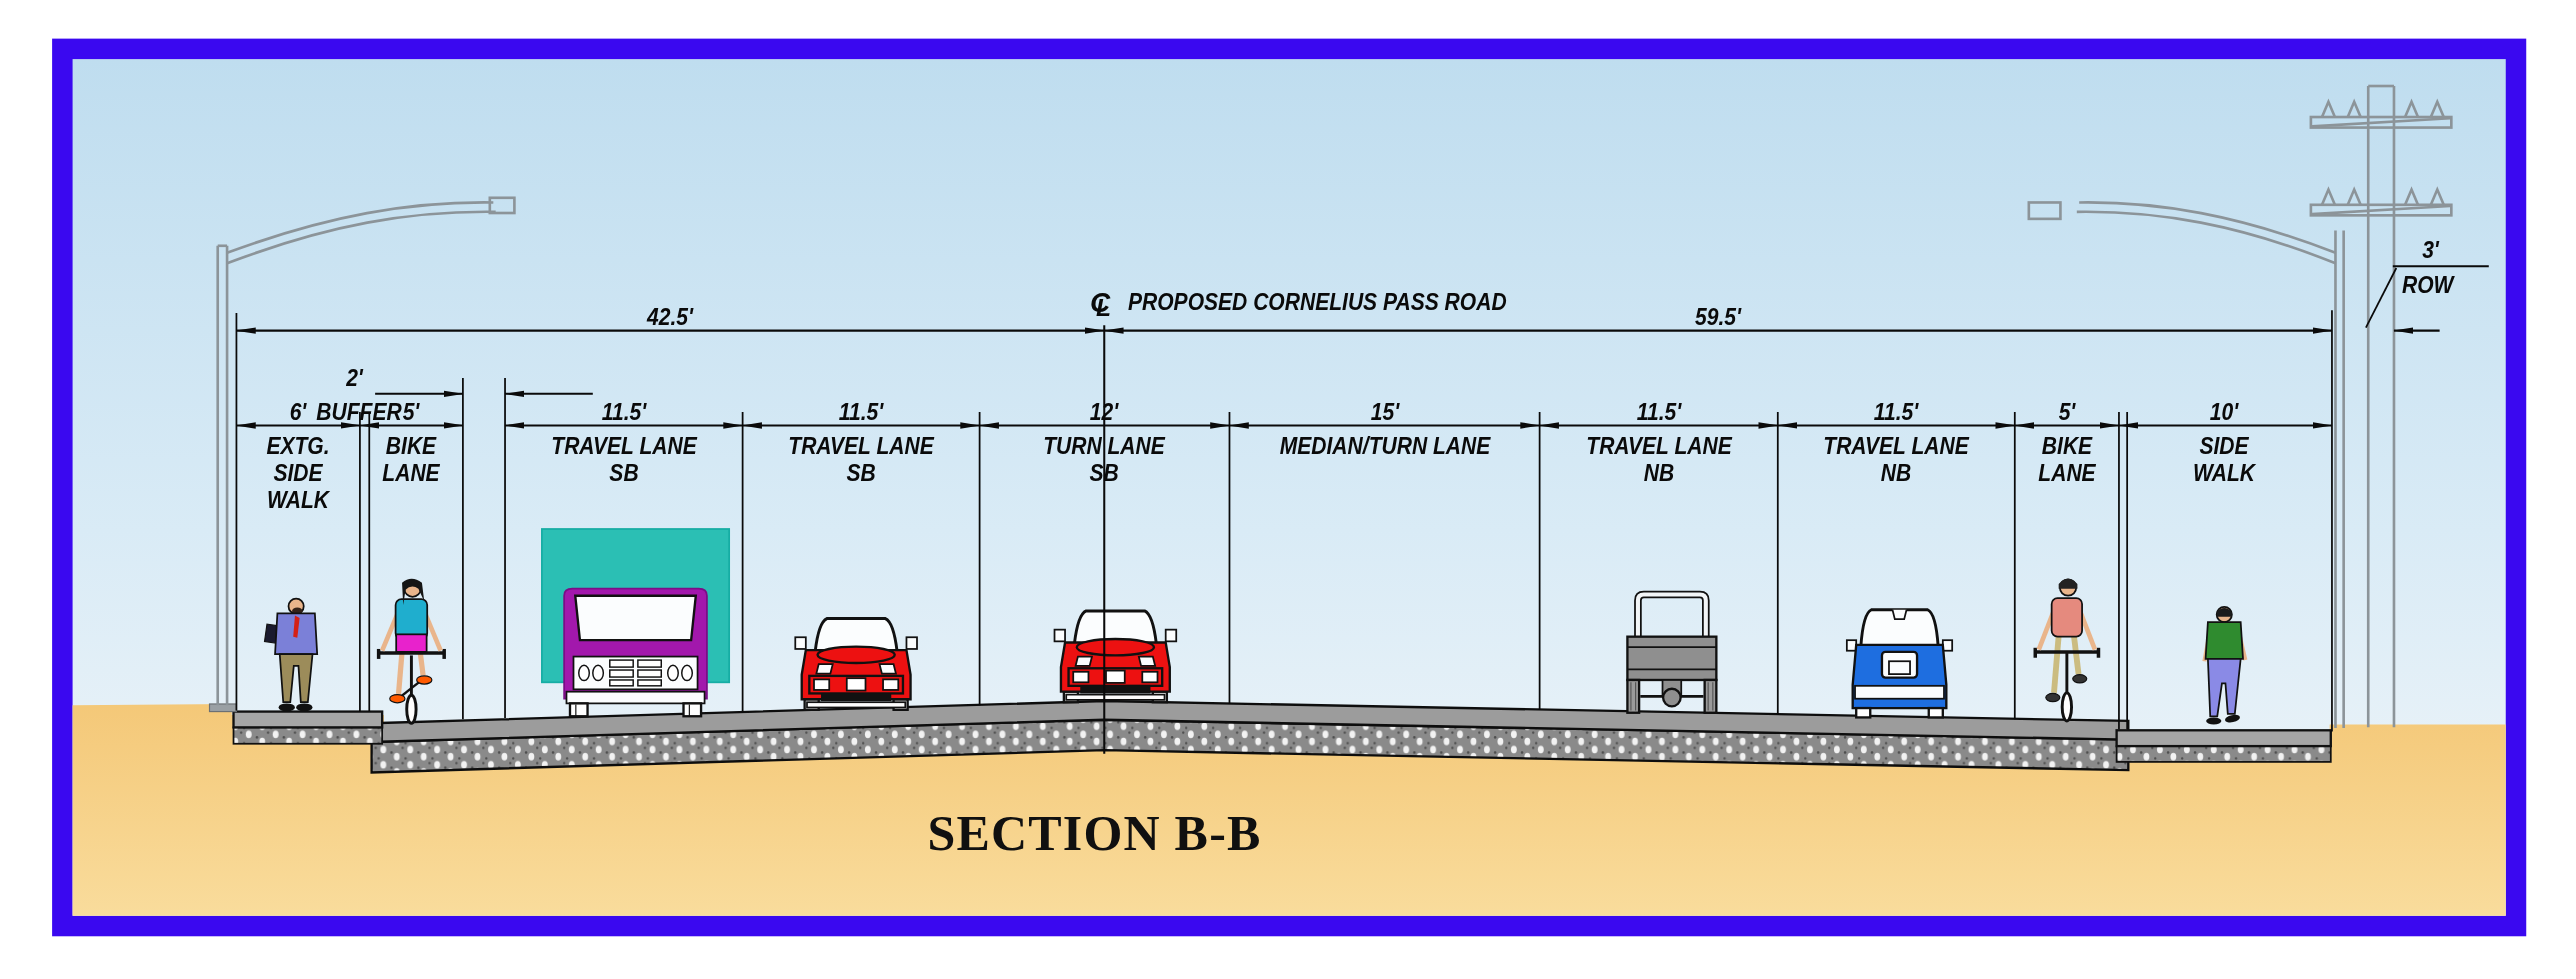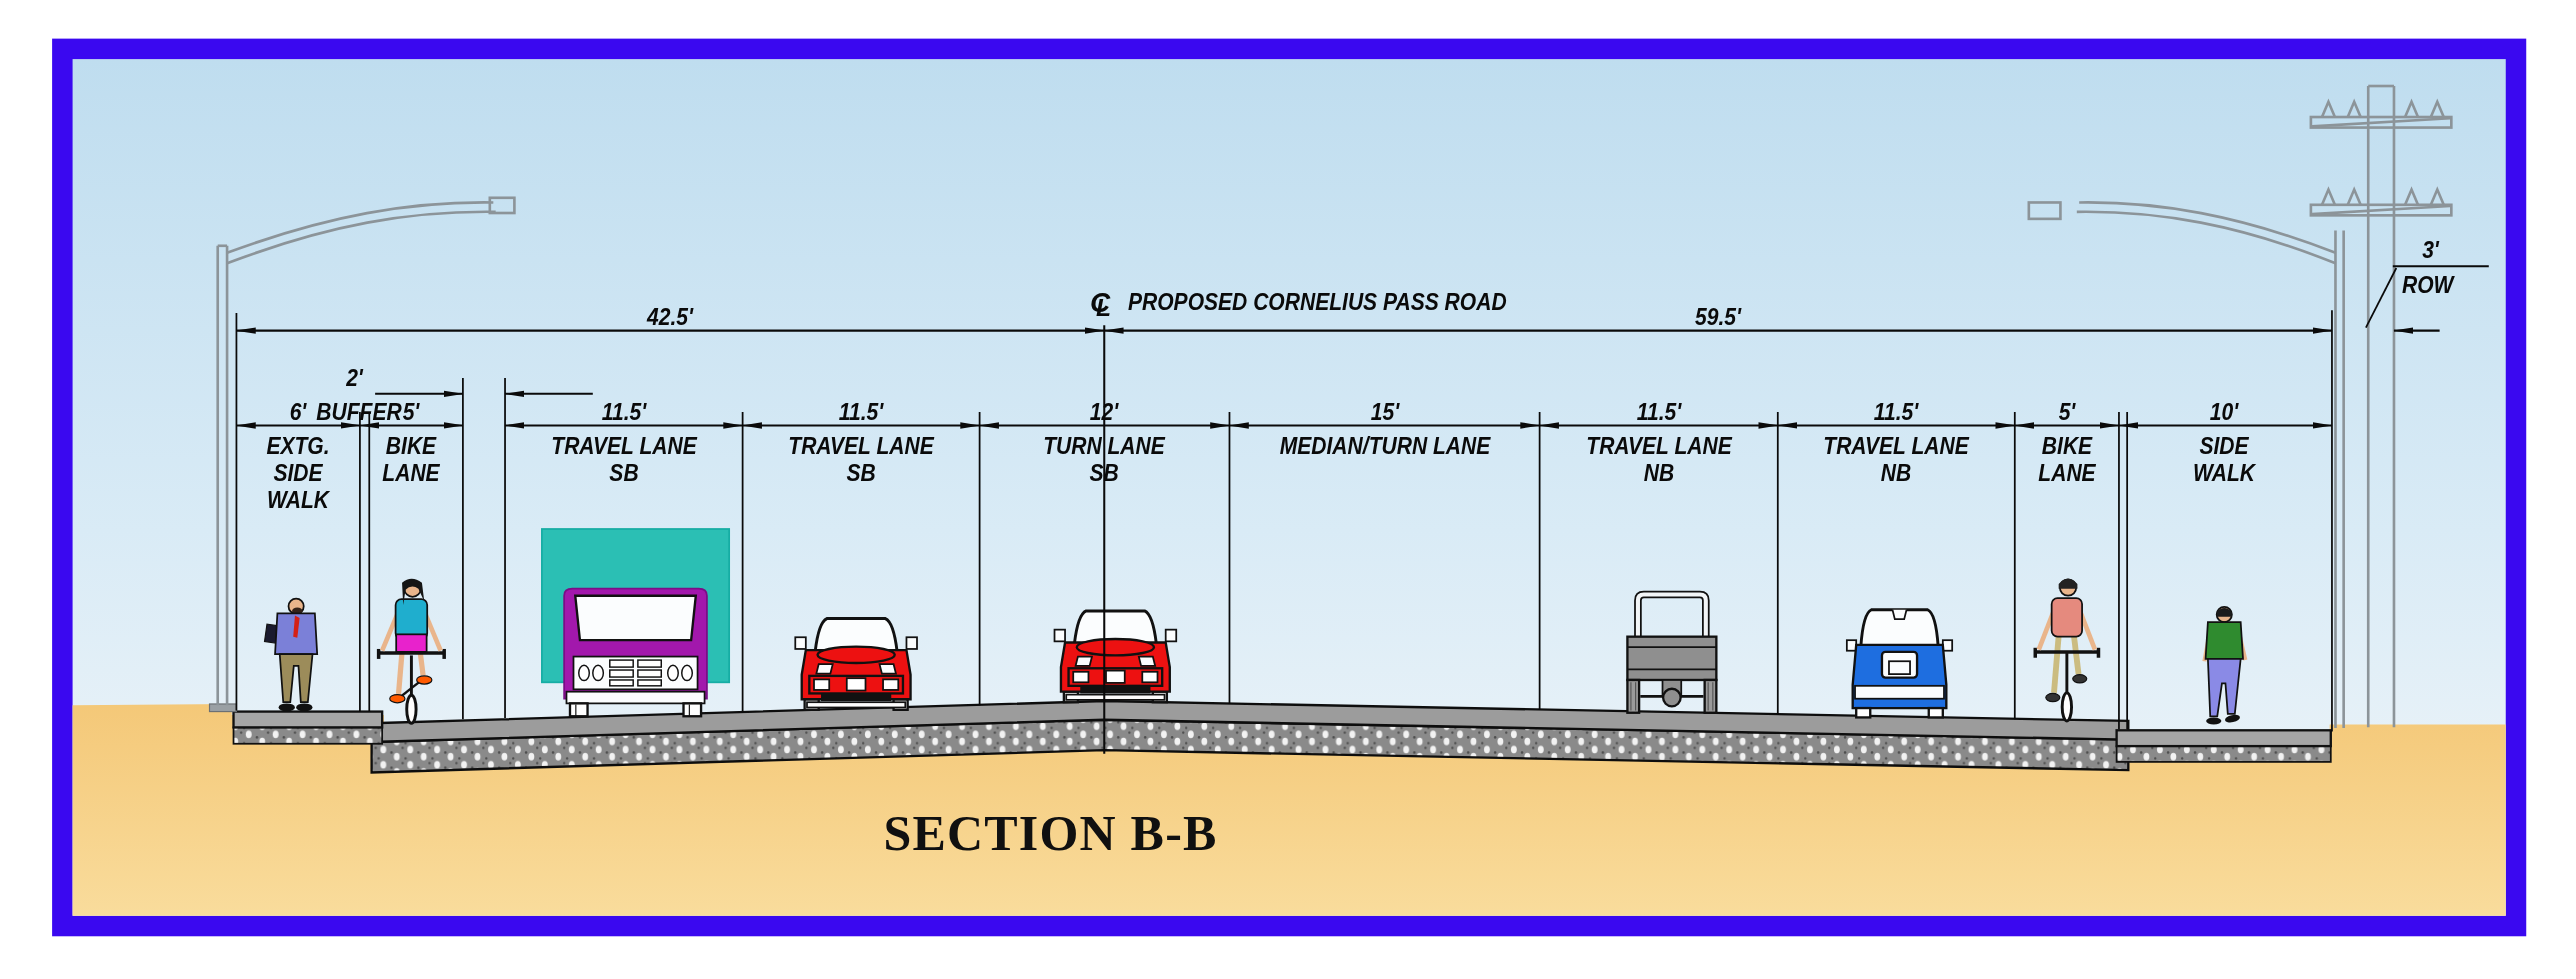--- a/index.html
+++ b/index.html
@@ -338,17 +338,17 @@
           <div class="lane-line">BIKE</div>
           <div class="lane-line">LANE</div>
         </div>
         <div class="abs dimtext ctr lane-value" style="left: 2095px; width: 258px;">10'</div>
         <div class="abs dimtext ctr lane-name" style="left: 2095px; width: 258px;">
           <div class="lane-line">SIDE</div>
           <div class="lane-line">WALK</div>
         </div>
       </div>
 
-  <div class="abs title-text ctr" style="left:758px;top:804px;width:585px;">SECTION B-B</div>
+  <div class="abs title-text ctr" style="left:802px;top:804px;width:585px;">SECTION B-B</div>
 </div>
 
 </div>
 
 
 </body></html>

